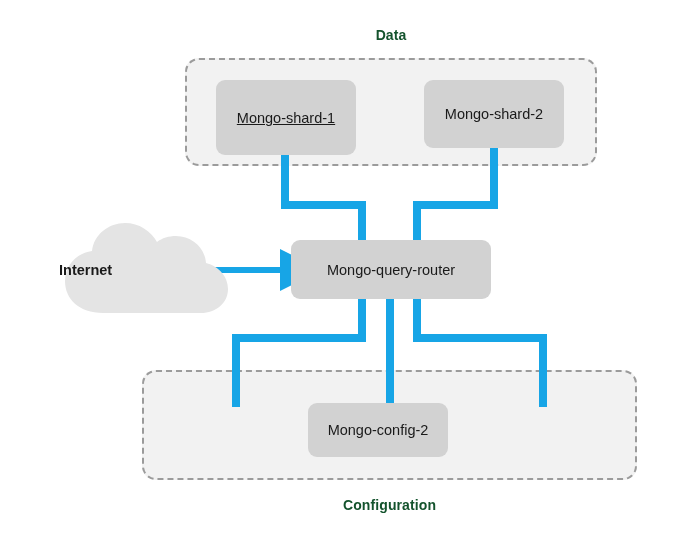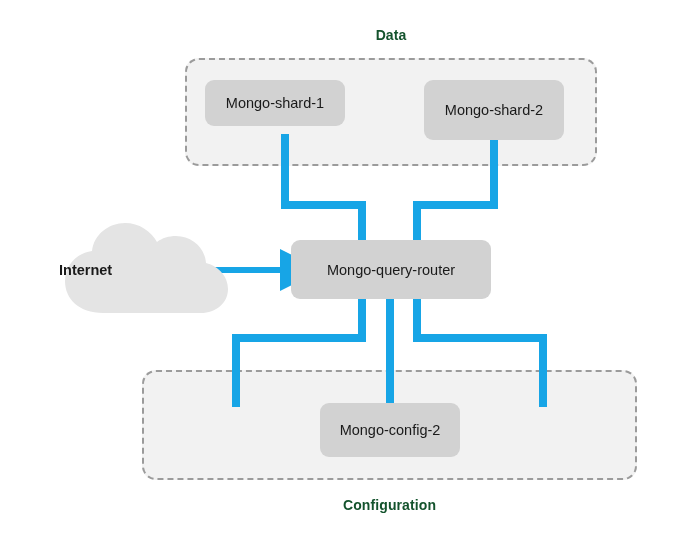--- a/index.html
+++ b/index.html
@@ -113,31 +113,31 @@
              C 35 13 50 2 66 2
              C 80 2 92 10 98 21
              C 103 17 110 15 117 15
              C 133 15 146 27 147 42
              C 160 45 169 56 169 68
              C 169 82 157 92 142 92
              Z" fill="#e4e4e4"></path>
   </svg>
   <div id="cloud-internet-label">Internet</div>
 
-  <div class="node-box" style="left:205px; top:80px; width:140px; height:46px;">
+  <div class="node-box" style="left:216px; top:80px; width:140px; height:75px;text-decoration:underline;">
     <span class="node-label">Mongo-shard-1</span>
   </div>
 
-  <div class="node-box" style="left:424px; top:80px; width:140px; height:60px;">
+  <div class="node-box" style="left:424px; top:80px; width:140px; height:68px;">
     <span class="node-label">Mongo-shard-2</span>
   </div>
 
   <div class="node-box" style="left:291px; top:240px; width:200px; height:59px;">
     <span class="node-label">Mongo-query-router</span>
   </div>
 
 
-  <div class="node-box" style="left:320px; top:403px; width:140px; height:54px;">
+  <div class="node-box" style="left:308px; top:403px; width:140px; height:54px;">
     <span class="node-label">Mongo-config-2</span>
   </div>
 
 
 </div>
 
 </body></html>

